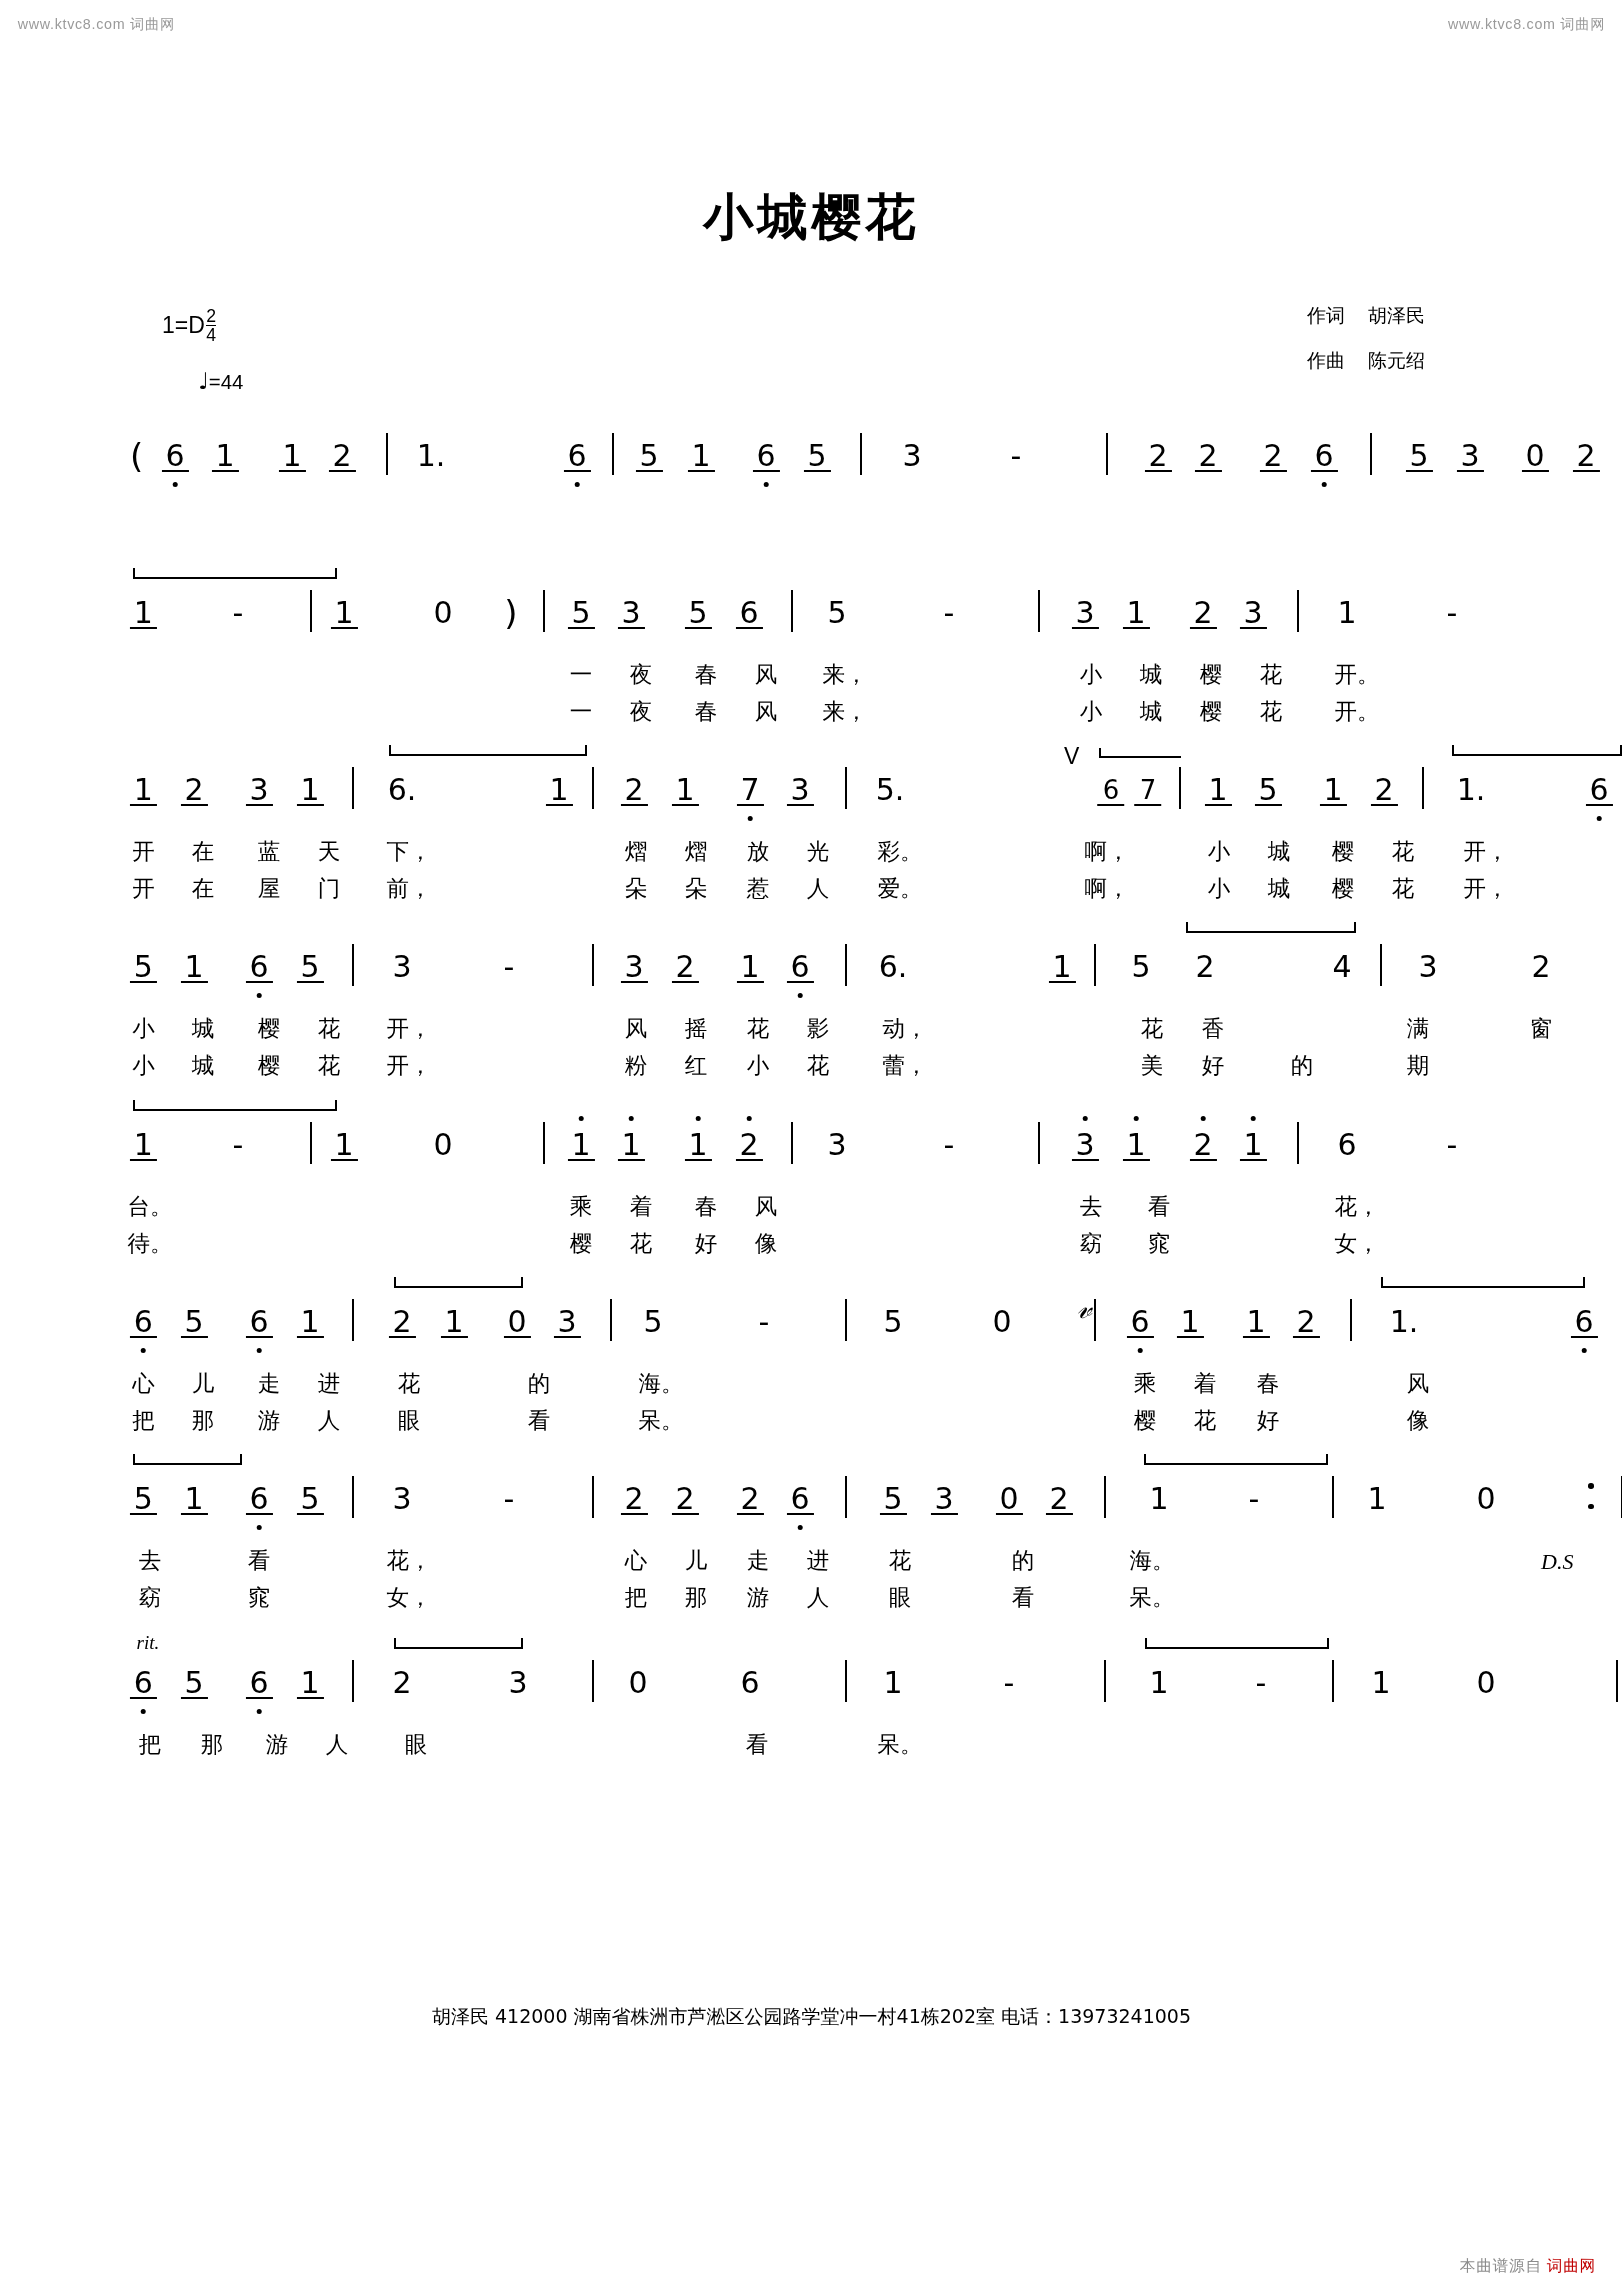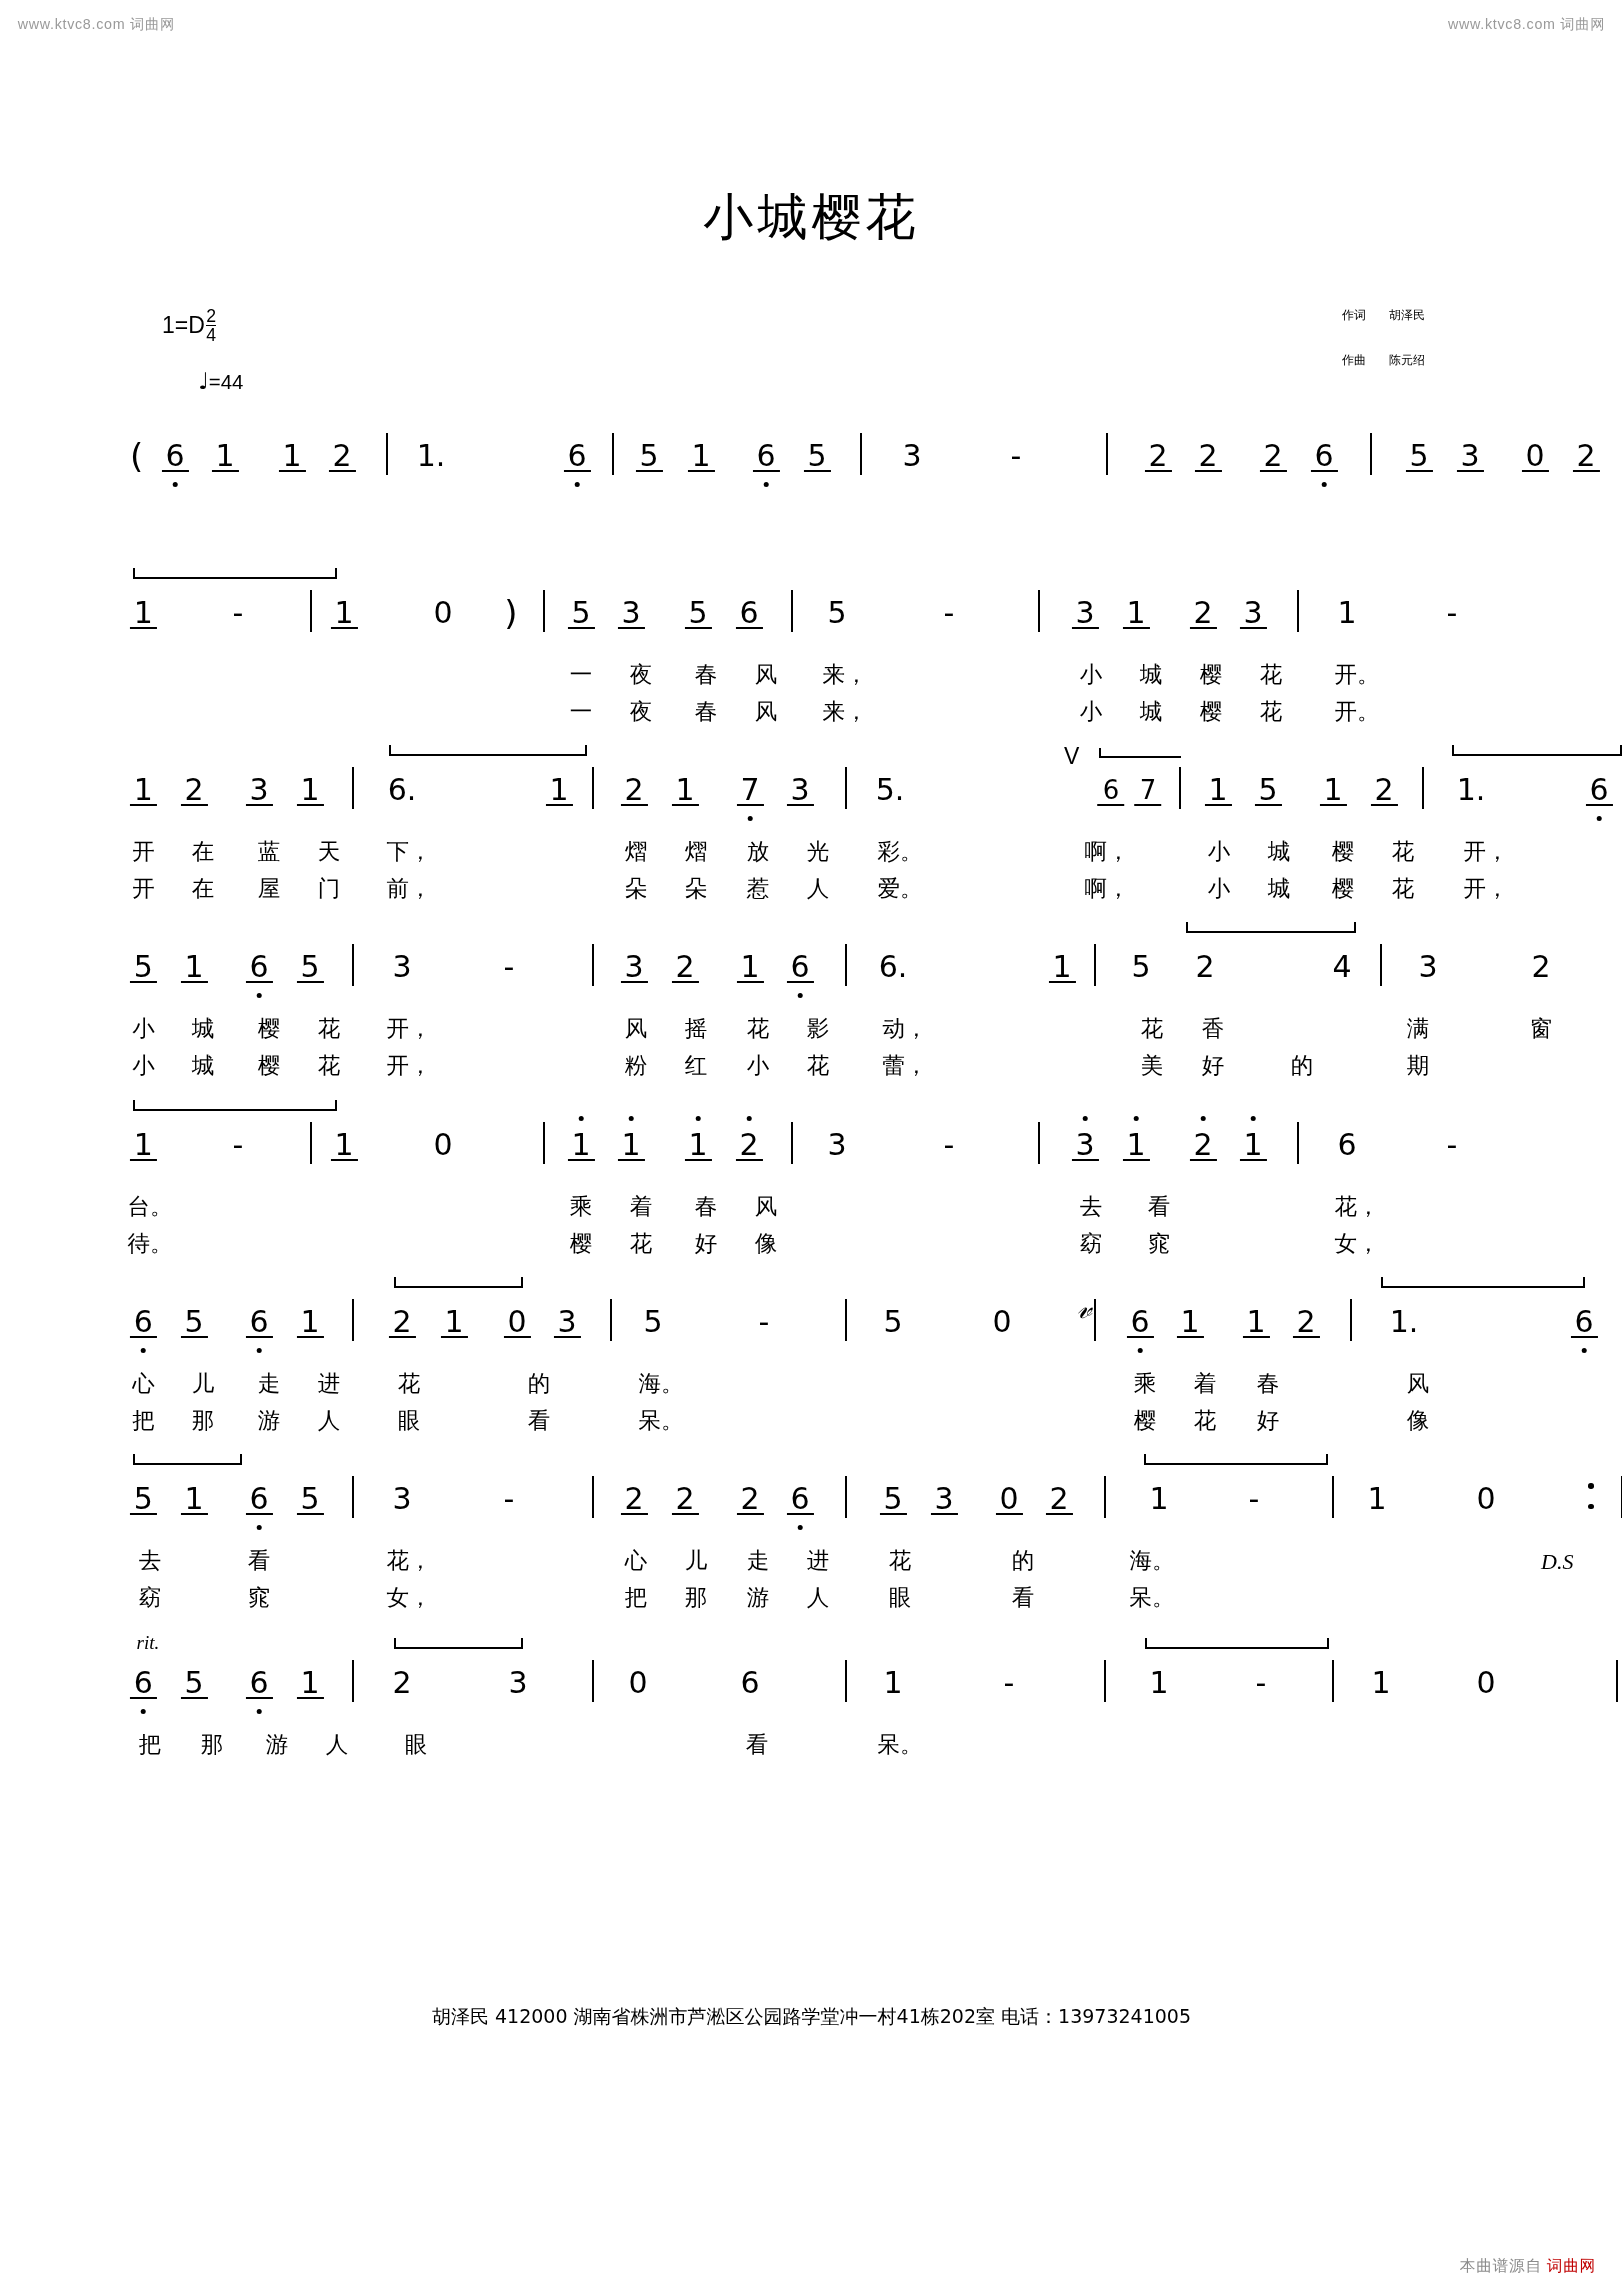--- a/index.html
+++ b/index.html
@@ -36,29 +36,29 @@
   .wm-bottom .red { color: #c00000; }
 
   
   .title {
     position: absolute;
     top: 184px;
     left: 0;
     width: 100%;
     text-align: center;
     font-size: 50px;
-    font-weight: normal;
+    font-weight: bold;
     letter-spacing: 4.1px;
     font-family: "DejaVu Sans", sans-serif;
   }
   .credits {
     position: absolute;
     right: 198px;
     top: 293px;
-    font-size: 12px;
+    font-size: 19px;
     line-height: 45px;
     text-align: left;
     white-space: nowrap;
   }
   .credits .sp { display: inline-block; width: 23px; }
 
   .keysig {
     position: absolute;
     left: 162px;
     top: 308px;

